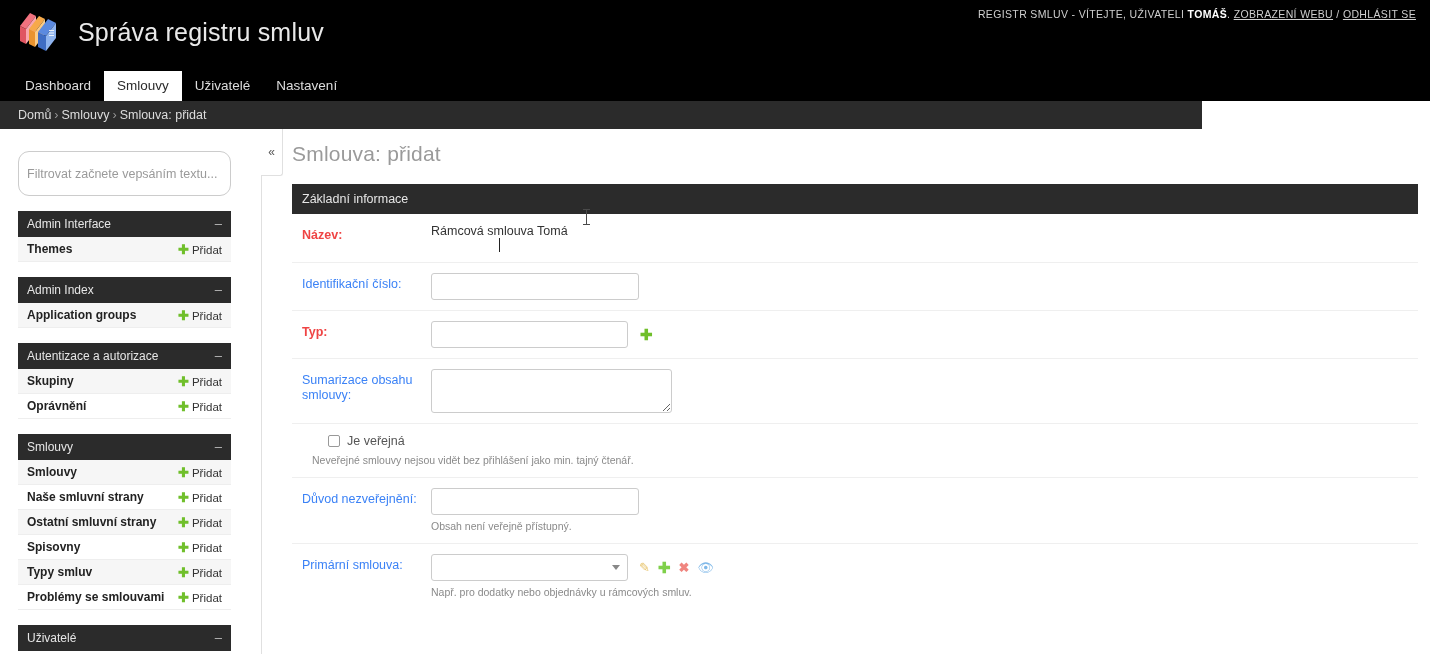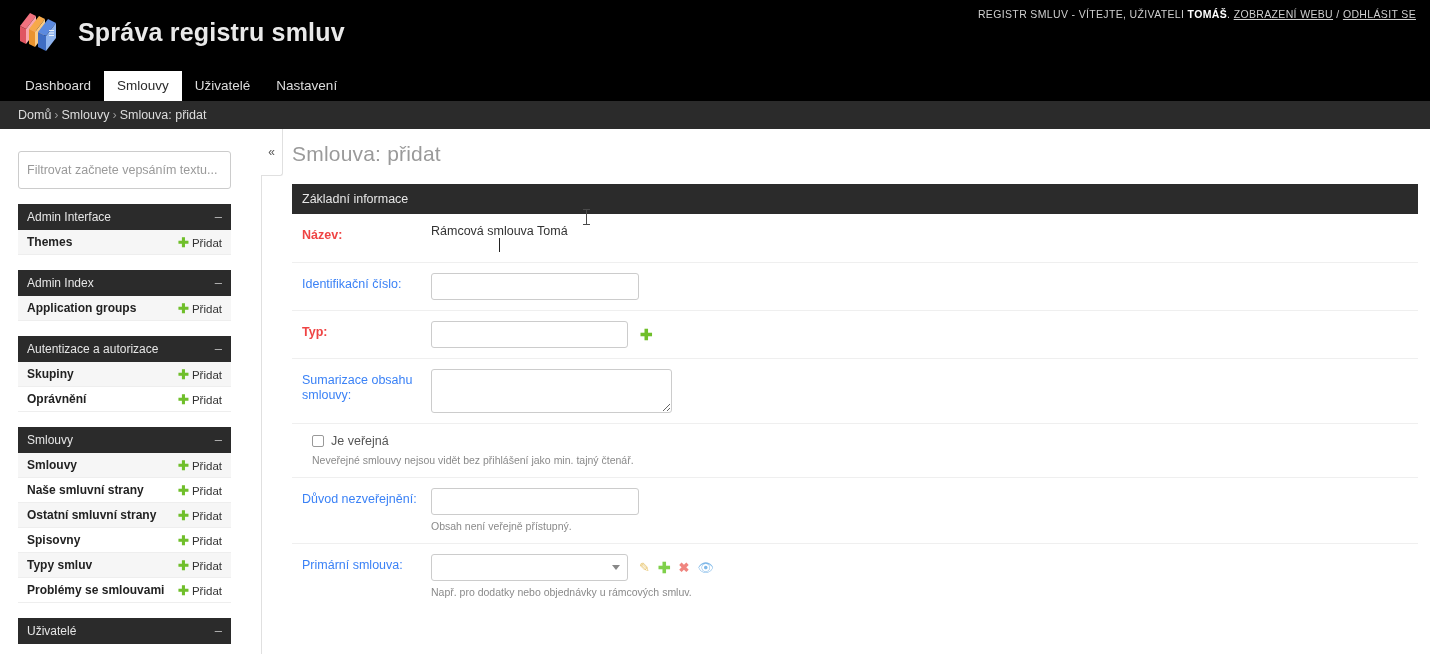--- a/index.html
+++ b/index.html
@@ -21,21 +21,21 @@
     background: #000000;
   }
   #branding {
     position: absolute; left: 10px; top: 4px;
     display: flex; align-items: center;
   }
   #logo-icon { width: 56px; height: 56px; position: relative; display: block; }
   #site-name {
     color: #e9e9e9;
     font-size: 25px;
-    font-weight: bold;
+    font-weight: normal;
     margin: 0 0 0 12px;
     letter-spacing: 0.2px;
     white-space: nowrap;
   }
   #user-tools {
     position: absolute; right: 14px; top: 8px;
     color: #cfcfcf;
     font-size: 10.5px;
     letter-spacing: 0.35px;
     text-transform: uppercase;
@@ -60,21 +60,21 @@
     white-space: nowrap;
   }
   .nav-tab.active {
     background: #ffffff;
     color: #2b2b2b;
   }
 
   
   #breadcrumbs {
     position: absolute; top: 101px; left: 0;
-    width: 1430px; height: 28px;
+    width: 1202px; height: 28px;
     background: #2b2b2b;
     color: #dddddd;
     font-size: 12.5px;
     line-height: 28px;
     padding-left: 18px;
     white-space: nowrap;
   }
   #breadcrumbs a { color: #dddddd; text-decoration: none; }
   #breadcrumbs .crumb-sep { color: #999999; padding: 0 3px; }
   #breadcrumbs .crumb-current { color: #dddddd; }
@@ -88,23 +88,23 @@
 
   
   #sidebar {
     position: absolute; left: 0; top: 0;
     width: 261px; height: 525px;
     background: #ffffff;
     overflow: hidden;
   }
   #filter-wrap { padding: 22px 16px 0 18px; }
   #filter-input {
-    width: 213px; height: 38px;
+    width: 213px; height: 45px;
     border: 1px solid #cccccc;
-    border-radius: 3px;
+    border-radius: 11px;
     padding: 3px 8px;
     font-family: "Liberation Sans", sans-serif;
     font-size: 12.5px;
     color: #333333;
     outline: none;
     background: #ffffff;
   }
   #filter-input::placeholder { color: #9a9a9a; }
 
   .app-module { margin: 15px 16px 0 18px; width: 213px; }
@@ -274,21 +274,21 @@
   .ico-del  { color: #f0857f; font-weight: bold; }
   .ico-view { color: #7fb8e8; }
 
   .help {
     color: #8a8a8a;
     font-size: 10.5px;
     line-height: 13px;
     margin-top: 5px;
   }
 
-  .checkbox-row { display: flex; align-items: center; }
+  .checkbox-row { display: flex; align-items: center; margin-left: 16px; }
   .cbx {
     width: 12px; height: 12px;
     border: 1px solid #999999;
     border-radius: 2px;
     background: #ffffff;
     margin-right: 7px;
     flex: none;
   }
   .cbx-label { color: #555555; font-size: 12.5px; }
   .cb-help { margin-top: 6px; }

